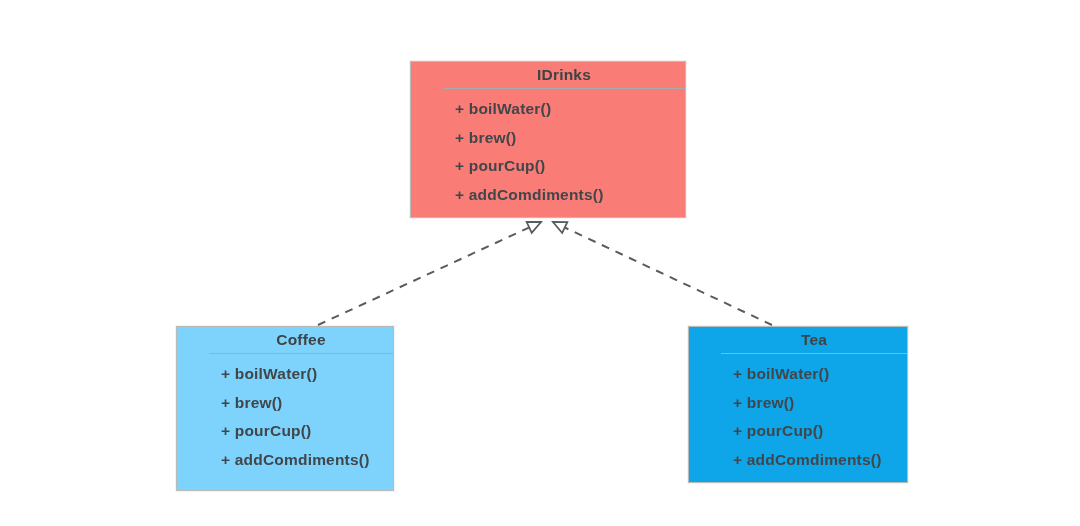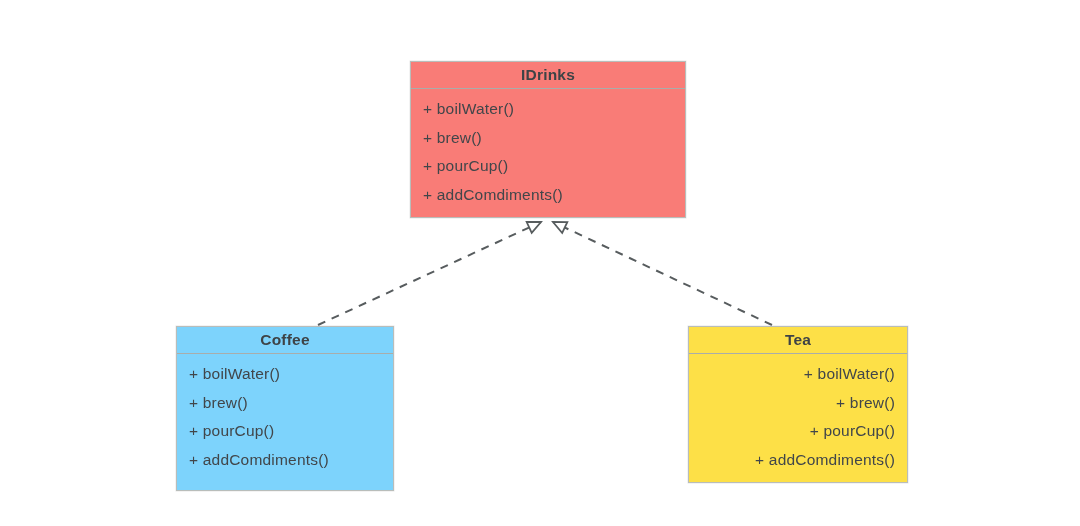--- a/index.html
+++ b/index.html
@@ -12,36 +12,38 @@
   .canvas {
     position: relative;
     width: 1080px; height: 526px;
     background: #ffffff;
   }
   .uml-class {
     position: absolute;
     box-sizing: border-box;
     border: 1px solid #b9bdba;
     box-shadow: 0 0 0 0.5px rgba(160,160,160,0.25);
+    padding-left: 32px;
   }
   .uml-class .uml-header {
     box-sizing: border-box;
     height: 27px;
     display: flex;
     align-items: center;
     justify-content: center;
     font-weight: bold;
     font-size: 15.5px;
     color: #3e4346;
     border-bottom: 1px solid #a9adaa;
     letter-spacing: 0.2px;
   }
   .uml-class .uml-body {
     box-sizing: border-box;
     padding: 6px 12px 0 12px;
+    font-weight: bold;
   }
   .uml-class .uml-method {
     font-size: 15.5px;
     line-height: 28.5px;
     color: #41464a;
     white-space: pre;
     letter-spacing: 0.2px;
   }
   #box-idrinks { left: 410px; top: 61px;  width: 276px; height: 157px; }
   #box-coffee  { left: 176px; top: 326px; width: 218px; height: 165px; }
@@ -81,21 +83,21 @@
   <div class="uml-class" id="box-coffee" style="background-color: #7dd3fc;">
     <div class="uml-header">Coffee</div>
     <div class="uml-body">
       <div class="uml-method">+ boilWater()</div>
       <div class="uml-method">+ brew()</div>
       <div class="uml-method">+ pourCup()</div>
       <div class="uml-method">+ addComdiments()</div>
     </div>
   </div>
 
-  <div class="uml-class" id="box-tea" style="background-color: #fde047; text-align: right;">
+  <div class="uml-class" id="box-tea" style="background-color: #0ea5e9;">
     <div class="uml-header">Tea</div>
     <div class="uml-body">
       <div class="uml-method">+ boilWater()</div>
       <div class="uml-method">+ brew()</div>
       <div class="uml-method">+ pourCup()</div>
       <div class="uml-method">+ addComdiments()</div>
     </div>
   </div>
 
 </div>

